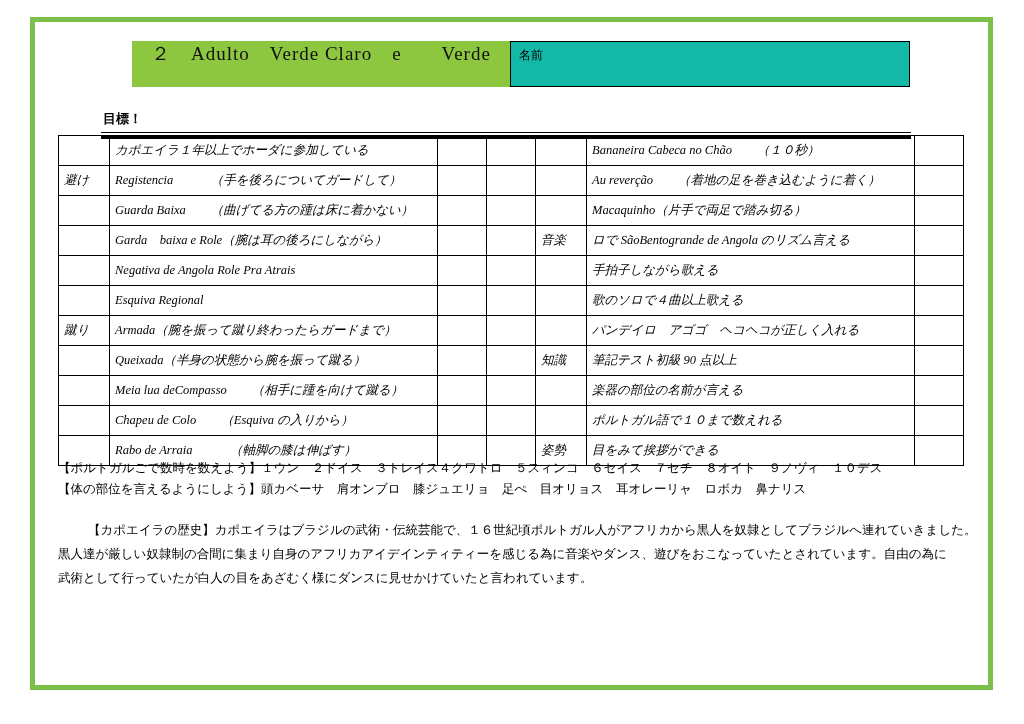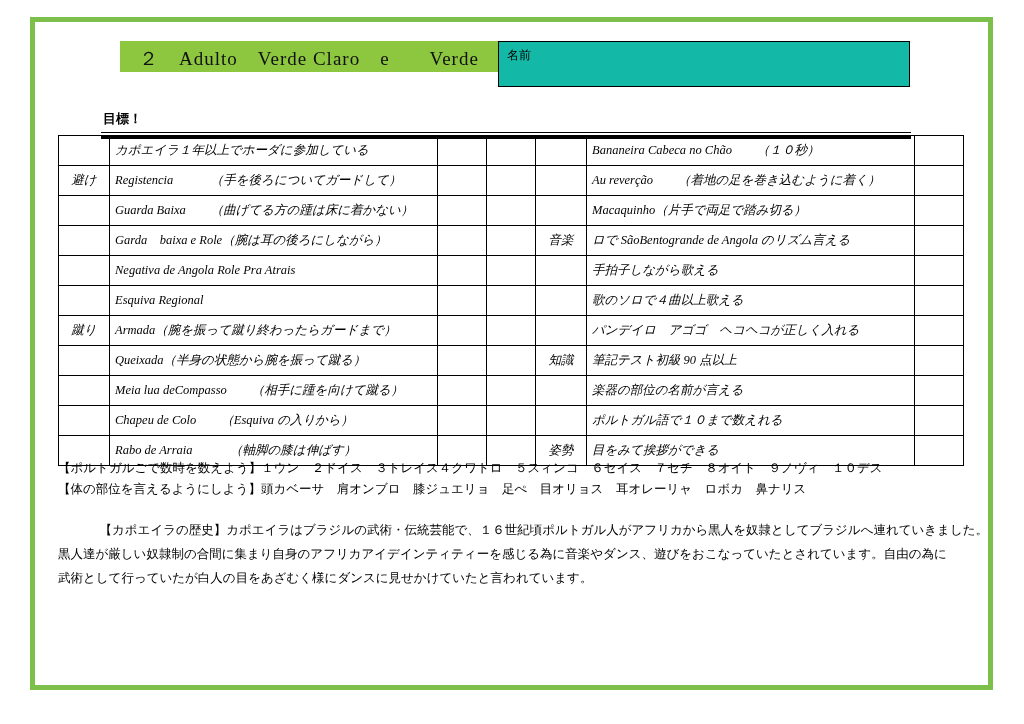--- a/index.html
+++ b/index.html
@@ -44,27 +44,28 @@
   .header-row {
     position: absolute;
     left: 85px;
     top: 19px;
     width: 790px;
     height: 46px;
     display: flex;
   }
   .title-box {
     width: 378px;
-    height: 31px;
+    height: 46px;
     background: #8CC152;
     background: #8DC63F;
     display: flex;
-    align-items: flex-end;
+    align-items: flex-start;
     justify-content: center;
     box-sizing: border-box;
+    margin-left: 12px;
   }
   .title-box .t {
     font-size: 19px;
     letter-spacing: 1px;
     color: #111;
     font-family: "Liberation Serif", serif;
   }
   .name-box {
     flex: 1;
     height: 46px;
@@ -111,21 +112,21 @@
     height: 27px;
     font-size: 12.5px;
     padding: 1px 5px;
     vertical-align: middle;
     font-family: "Liberation Serif", serif;
     white-space: nowrap;
     overflow: hidden;
   }
   td.cat {
     width: 40px;
-    text-align: center;
+    text-align: left;
     font-size: 12px;
   }
   td.item { }
   td.chk { width: 38px; }
   
   .notes {
     position: absolute;
     left: 23px;
     top: 436px;
     width: 940px;
@@ -139,21 +140,21 @@
     left: 23px;
     top: 496px;
     width: 930px;
     font-size: 12.5px;
     line-height: 24px;
   }
   .history p {
     margin: 0;
     text-indent: 0;
   }
-  .history .l1 { padding-left: 30px; text-align: right; }
+  .history .l1 { padding-left: 30px; }
 </style>
 </head>
 <body>
 
 <div class="page">
   <div class="green-frame"></div>
 
   <div class="content">
 
     <div class="header-row">

